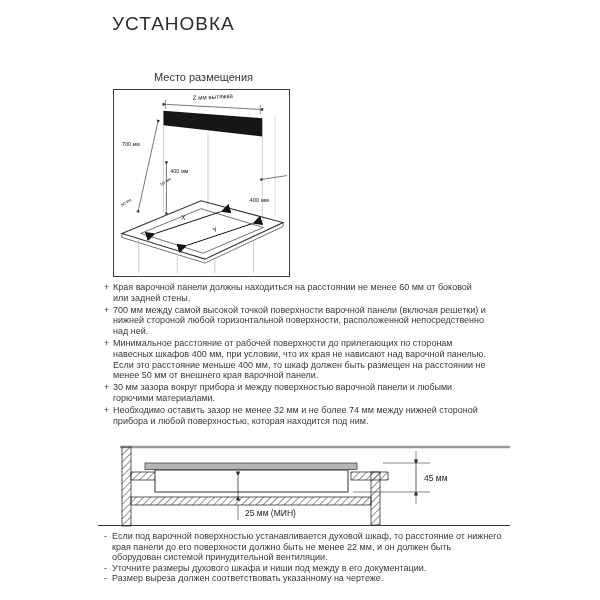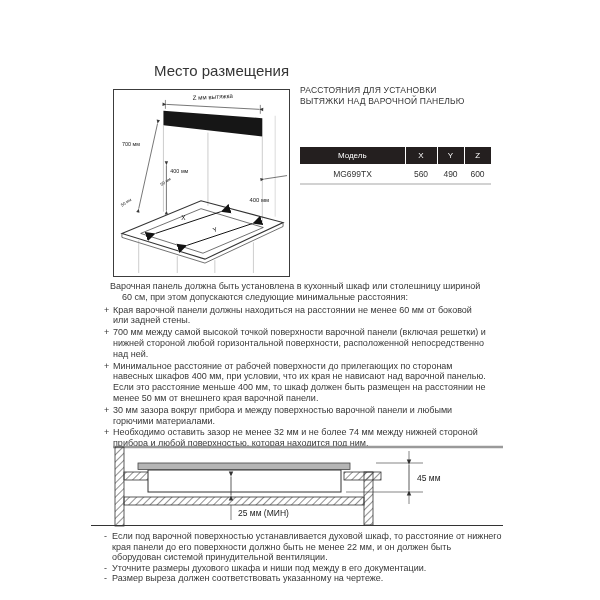--- a/index.html
+++ b/index.html
@@ -1,46 +1,47 @@
 <!DOCTYPE html>
 <html><head>
 <meta charset="utf-8">
 <style>
   html,body{margin:0;padding:0;background:#fff;}
   #page{position:relative;width:600px;height:600px;background:#fff;overflow:hidden;
         font-family:"Liberation Sans",sans-serif;color:#3a3a3a;}
   .title{position:absolute;left:112px;top:13px;font-size:19px;letter-spacing:1px;color:#2c2c2c;font-weight:400;}
-  .subtitle{position:absolute;left:118px;top:62px;font-size:15px;color:#353535;padding-left:36px;}
+  .subtitle{position:absolute;left:118px;top:71px;font-size:11px;color:#353535;padding-left:36px;}
   .hood-box{position:absolute;left:113px;top:89px;width:177px;height:188px;border:1.5px solid #3c3c3c;box-sizing:border-box;}
   .hood-box svg{display:block;width:100%;height:100%;}
   .dist-head{position:absolute;left:300px;top:85px;width:200px;font-size:8.5px;line-height:11px;
              color:#333;white-space:pre-line;letter-spacing:.2px;}
   .model-table{position:absolute;left:300px;top:147px;width:191px;border-collapse:collapse;table-layout:fixed;}
   .model-table th{background:#241f1f;color:#fff;font-weight:400;font-size:8px;height:17px;
                   text-align:center;border-right:1.5px solid #fff;padding:0;}
   .model-table th:last-child{border-right:none;}
   .model-table td{font-size:8.5px;color:#333;height:19px;text-align:center;
                   border-bottom:2px solid #d2d2d2;padding:0;}
   .reqs{position:absolute;left:104px;top:281px;width:384px;font-size:9px;line-height:10.8px;color:#383838;}
   .reqs .intro{margin-left:6px;padding-left:12px;text-indent:-12px;margin-bottom:2px;}
   .item{display:flex;gap:3px;margin-top:1px;}
   .item .mk{flex:0 0 6px;text-align:left;}
   .item .tx{flex:1;}
-  .section-view{position:absolute;left:91px;top:443px;width:412px;height:93px;text-align:center;}
+  .section-view{position:absolute;left:98px;top:443px;width:412px;height:93px;text-align:center;}
   .section-view svg{display:block;width:100%;height:100%;}
   .notes{position:absolute;left:104px;top:531px;width:398px;font-size:9px;line-height:10.6px;color:#383838;}
   .note{display:flex;gap:3px;}
   .note .mk{flex:0 0 5px;}
   .note .tx{flex:1;}
 </style>
 </head>
 <body>
 
 <div id="page">
 
+  <div class="title">УСТАНОВКА</div>
   <div class="subtitle">Место размещения</div>
 
   <div class="hood-box">
     <svg viewBox="0 0 177 188">
       <defs>
         <marker id="dimA" viewBox="0 0 10 10" refX="1" refY="5" markerWidth="7" markerHeight="7" orient="auto-start-reverse">
           <path d="M1,5 L9,1.5 L9,8.5 Z" fill="#3a3a3a"></path>
         </marker>
         <marker id="bigA" viewBox="0 0 10 10" refX="1" refY="5" markerWidth="11" markerHeight="11" orient="auto-start-reverse">
           <path d="M1,5 L10,0.5 L10,9.5 Z" fill="#111"></path>
@@ -81,50 +82,23 @@
       <line x1="74" y1="157" x2="140" y2="135" stroke="#111" stroke-width="1" marker-start="url(#bigA)" marker-end="url(#bigA)"></line>
       <text x="101" y="144" font-size="6.5" fill="#111" transform="rotate(-20 101 144)">Y</text>
 
       <line x1="25" y1="152" x2="25" y2="185" stroke="#999" stroke-width="0.5"></line>
       <line x1="64" y1="168" x2="64" y2="185" stroke="#999" stroke-width="0.5"></line>
       <line x1="102" y1="172" x2="102" y2="185" stroke="#999" stroke-width="0.5"></line>
       <line x1="141" y1="154" x2="141" y2="185" stroke="#999" stroke-width="0.5"></line>
     </svg>
   </div>
 
-  <div class="dist-head">РАССТОЯНИЯ ДЛЯ УСТАНОВКИ
-ВЫТЯЖКИ НАД ВАРОЧНОЙ ПАНЕЛЬЮ</div>
 
-  <table class="model-table">
-    <colgroup>
-        <col style="width:105px">
-        <col style="width:32px">
-        <col style="width:27px">
-        <col style="width:27px">
-      </colgroup>
-    <thead>
-      <tr>
-        <th>Модель</th>
-        <th>X</th>
-        <th>Y</th>
-        <th>Z</th>
-      </tr>
-    </thead>
-    <tbody>
-      <tr>
-        <td>MG699TX</td>
-        <td>560</td>
-        <td>490</td>
-        <td>600</td>
-      </tr>
-    </tbody>
-  </table>
 
   <div class="reqs">
-    <div class="intro">Варочная панель должна быть установлена в кухонный шкаф или столешницу шириной 60 см, при этом допускаются следующие минимальные расстояния:</div>
     <div class="item">
       <span class="mk">+</span>
       <span class="tx">Края варочной панели должны находиться на расстоянии не менее 60 мм от боковой или задней стены.</span>
     </div>
     <div class="item">
       <span class="mk">+</span>
       <span class="tx">700 мм между самой высокой точкой поверхности варочной панели (включая решетки) и нижней стороной любой горизонтальной поверхности, расположенной непосредственно над ней.</span>
     </div>
     <div class="item">
       <span class="mk">+</span>

